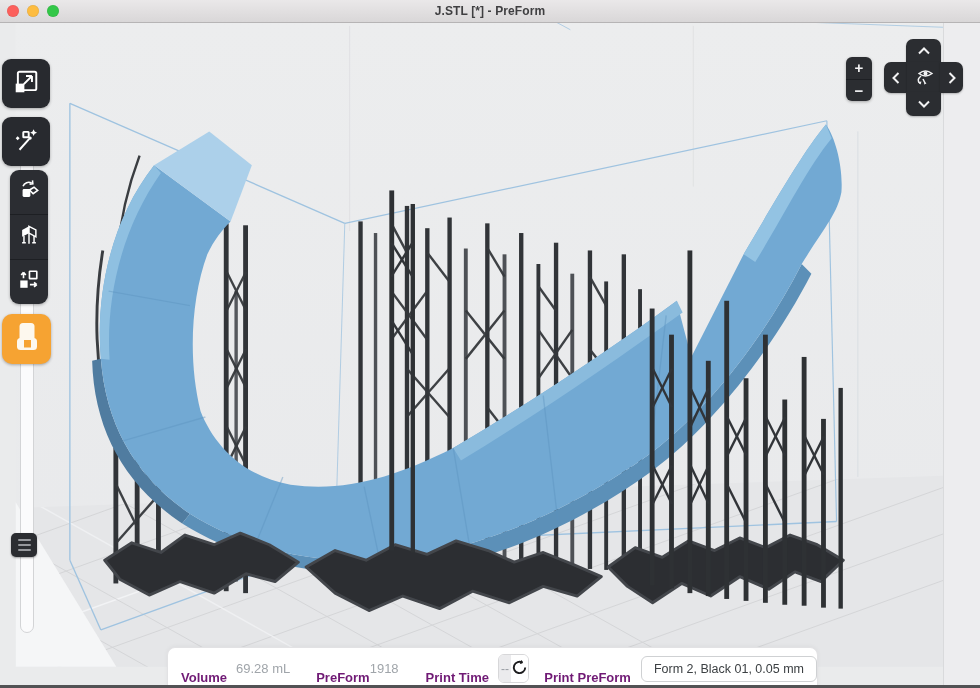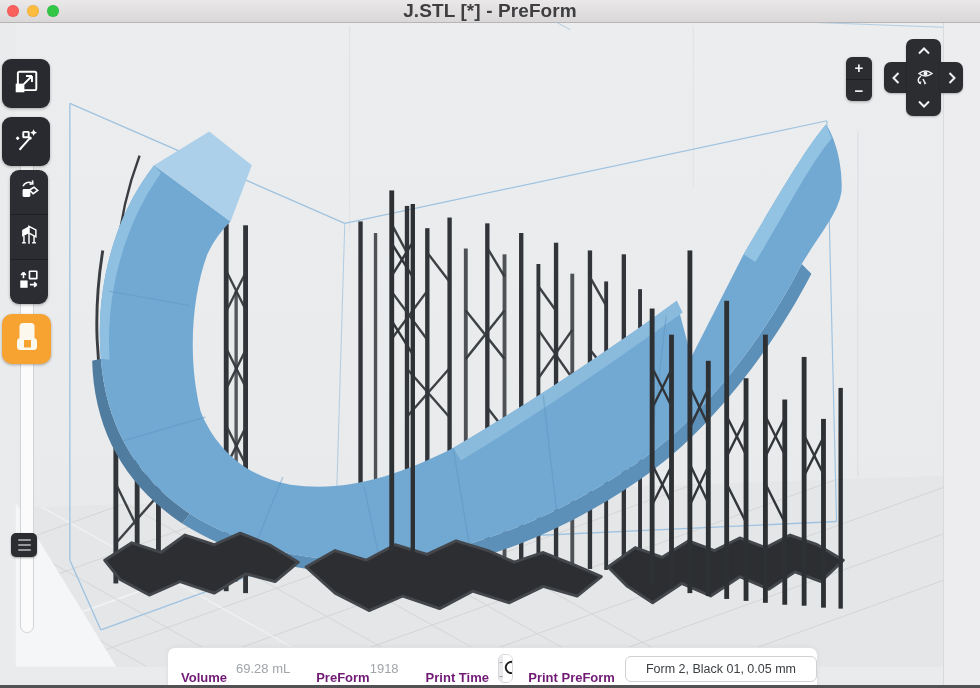--- a/index.html
+++ b/index.html
@@ -9,21 +9,21 @@
   
   .titlebar{position:absolute;top:0;left:0;right:0;height:22px;
     background:linear-gradient(#eae8e9,#d9d7d8);border-bottom:1px solid #b6b4b5;
     display:flex;align-items:center;z-index:50;}
   .traffic{display:flex;gap:8px;margin-left:7px;}
   .light{width:12px;height:12px;border-radius:50%;box-shadow:inset 0 0 1px rgba(0,0,0,.25);}
   .light.red{background:#fc605c;}
   .light.yellow{background:#fdbc40;}
   .light.green{background:#33c748;}
   .title-text{position:absolute;left:0;right:0;text-align:center;
-    font-size:19px;color:#3f3f41;font-weight:700;letter-spacing:.1px;}
+    font-size:12px;color:#3f3f41;font-weight:700;letter-spacing:.1px;}
   
   .viewport{position:absolute;top:22px;left:0;width:980px;height:666px;overflow:hidden;}
   .scene-svg{position:absolute;top:0;left:0;}
   
   .right-strip{position:absolute;top:0;right:0;width:36px;height:666px;
     background:#ededef;border-left:1px solid #d9dadc;}
   .slider-track{position:absolute;left:20px;top:133px;width:12px;height:476px;
     background:#fbfbfc;border:1px solid #d3d4d6;border-radius:7px;}
   .slider-handle{position:absolute;left:11px;top:511px;width:26px;height:24px;
     background:#2b2d31;border-radius:5px;display:flex;flex-direction:column;
@@ -62,21 +62,21 @@
     border-radius:8px 8px 0 0;display:flex;align-items:center;z-index:30;
     box-shadow:0 -1px 4px rgba(0,0,0,.04);font-size:13px;}
   .sb-label{font-weight:700;color:#701a75;white-space:nowrap;margin-top:17px;}
   .sb-value{color:#a0a5aa;white-space:nowrap;text-align:right;}
   .pt-ctrl{display:flex;align-items:stretch;height:27px;border:1px solid #d7d7d9;
     border-radius:6px;overflow:hidden;cursor:pointer;}
   .pt-val{background:#ebebed;color:#989da3;width:21px;display:flex;align-items:center;
     justify-content:center;font-size:12px;}
   .pt-refresh{background:#fff;width:25px;display:flex;align-items:center;justify-content:center;}
   .ps-box{border:1px solid #cfd1d3;border-radius:6px;background:#fff;color:#3c4043;
-    font-size:12.5px;padding:5px 20px;white-space:nowrap;cursor:pointer;}
+    font-size:12.5px;padding:5px 12px;white-space:nowrap;cursor:pointer;}
   .bottom-edge{position:absolute;left:0;bottom:0;width:980px;height:3px;
     background:#525254;z-index:60;}
 </style>
 </head>
 <body>
 
 <div class="titlebar">
   <div class="traffic">
     <span class="light red"></span>
     <span class="light yellow"></span>

